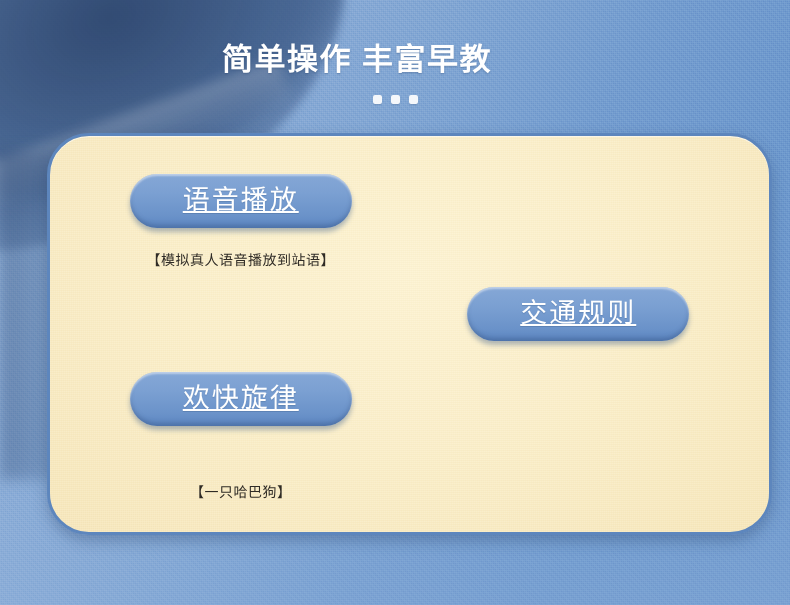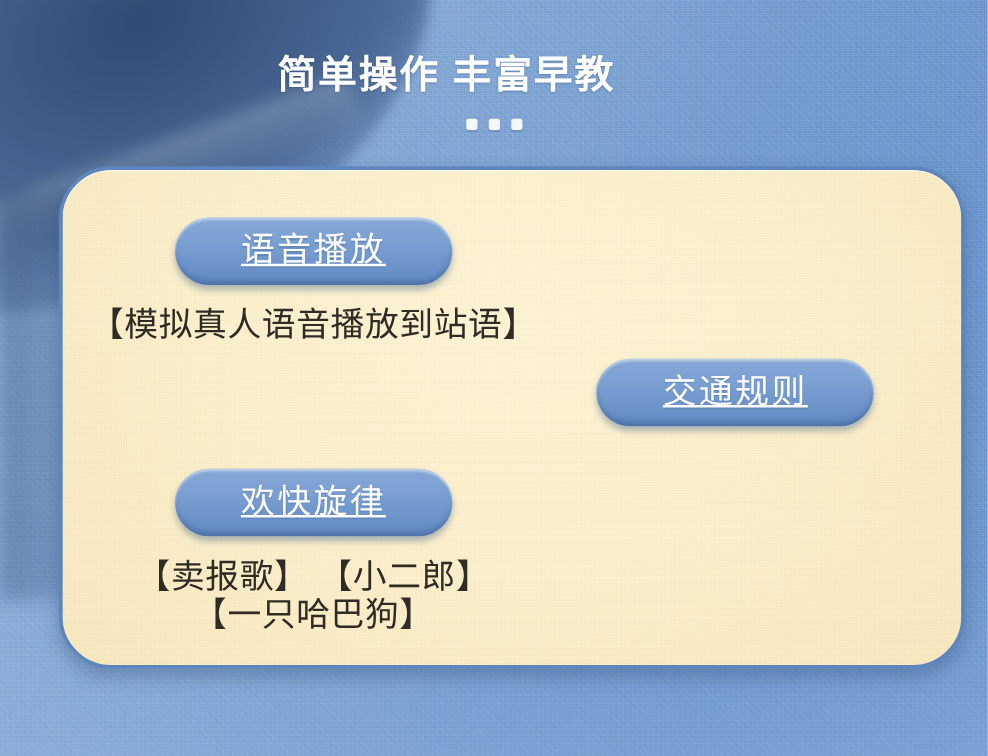--- a/index.html
+++ b/index.html
@@ -199,28 +199,28 @@
     color: #ffffff;
     letter-spacing: 2px;
     line-height: 34px;
     white-space: nowrap;
     text-shadow: 0 1px 1px rgba(60,92,137,.32);
     text-decoration: underline;
   }
 
   .caption {
     margin-top: 17px;
-    font-size: 27px;
+    font-size: 14px;
     line-height: 31px;
     color: #2f2b25;
     letter-spacing: .5px;
     text-align: center;
     white-space: nowrap;
   }
-  .caption .line2 { display: block; }
+  .caption .line2 { display: block; margin-top: 34px; }
 </style>
 </head>
 <body>
 
 <div class="poster">
 
   <div class="bg-base"></div>
   <div class="bg-grain"></div>
   <div class="bg-sweep-a"></div>
   <div class="bg-sweep-b"></div>
@@ -255,21 +255,20 @@
         <div class="pill">
           <span class="pill-label">交通规则</span>
         </div>
       </div>
 
       <div class="cell row2">
         <div class="pill">
           <span class="pill-label">欢快旋律</span>
         </div>
         <div class="caption">
-          <span>【卖报歌】 【小二郎】</span>
           <span class="line2">【一只哈巴狗】</span>
         </div>
       </div>
 
     </div>
   </div>
 
 </div>
 
 </body></html>

